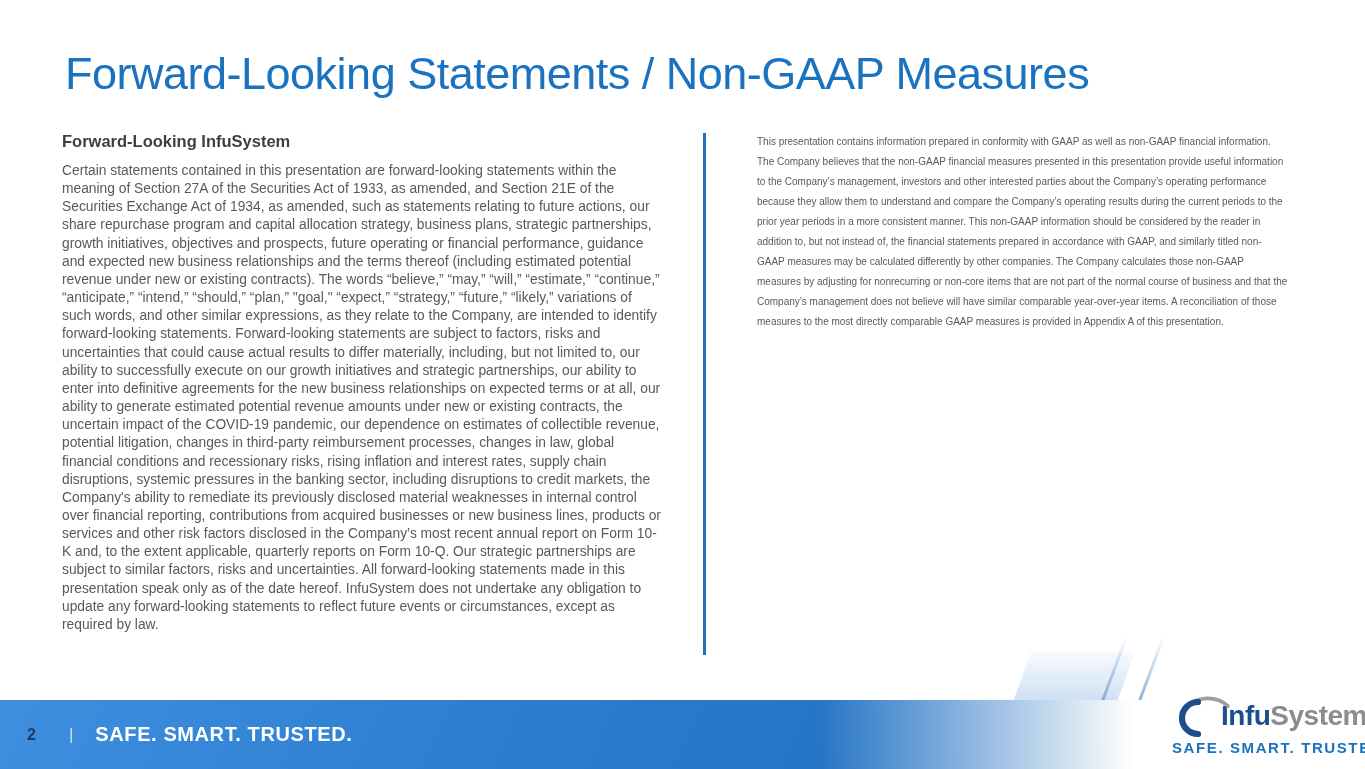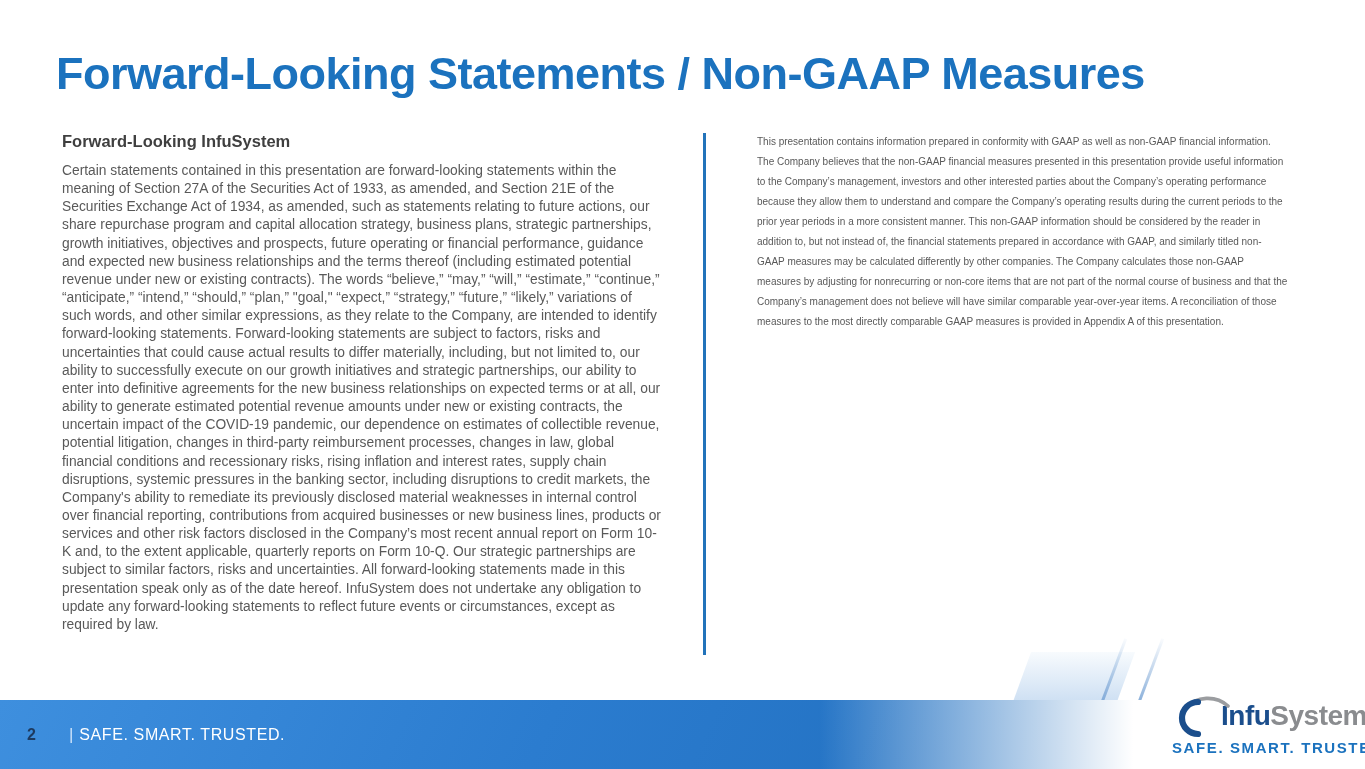--- a/index.html
+++ b/index.html
@@ -2,22 +2,22 @@
 <html><head>
 <meta charset="utf-8">
 <style>
   html,body{margin:0;padding:0;}
   body{
     width:1365px;height:769px;position:relative;overflow:hidden;
     background:#ffffff;
     font-family:"Liberation Sans","DejaVu Sans",sans-serif;
   }
   .slide-title{
-    position:absolute;left:56px;top:18px;width:1260px;
-    font-size:45px;font-weight:700;color:#1B72BE;letter-spacing:-0.5px;
+    position:absolute;left:65px;top:18px;width:1260px;
+    font-size:45px;font-weight:400;color:#1B72BE;letter-spacing:-0.5px;
     white-space:nowrap;
   }
   .col{position:absolute;top:132px;}
   .col-left{left:62px;width:600px;}
   .col-right{left:757px;width:532px;}
   .col-heading{font-size:16.5px;font-weight:bold;color:#3F3F3F;margin:0 0 11px 0;}
   .col-body{margin:0;color:#595959;text-align:left;}
   .col-left .col-body{font-size:13.8px;line-height:18.15px;}
   .col-right .col-body{font-size:10px;line-height:20px;}
   .v-divider{
@@ -28,21 +28,21 @@
     position:absolute;left:0;bottom:0;width:1365px;height:69px;
     background-image:
       linear-gradient(to right, rgba(255,255,255,0) 60%, #ffffff 83%),
       linear-gradient(115deg, #3E8FDE 0%, #2B7CCF 40%, #1B67B5 100%);
   }
   .footer-left{
     position:absolute;left:0;bottom:0;height:69px;display:flex;align-items:center;
   }
   .page-number{margin-left:27px;font-size:16px;font-weight:bold;color:#1D3A5F;}
   .footer-pipe{margin-left:33px;font-size:17px;font-weight:300;color:rgba(230,242,255,0.85);}
-  .footer-tagline{margin-left:6px;font-size:16px;font-weight:normal;color:#ffffff;letter-spacing:0.6px;}
+  .footer-tagline{margin-left:22px;font-size:20px;font-weight:bold;color:#ffffff;letter-spacing:0.6px;}
   .decor-band{
     position:absolute;left:1022px;top:652px;width:104px;height:50px;
     transform:skewX(-20deg);
     background:linear-gradient(to top, rgba(165,198,233,0.55), rgba(214,231,247,0.18));
   }
   .decor-line{
     position:absolute;width:2.5px;height:150px;transform:rotate(20.5deg);
     background:linear-gradient(to bottom, rgba(150,185,225,0.05), rgba(118,162,212,0.85) 45%, rgba(165,198,235,0.45));
   }
   .decor-line-1{left:1098px;top:634px;}

